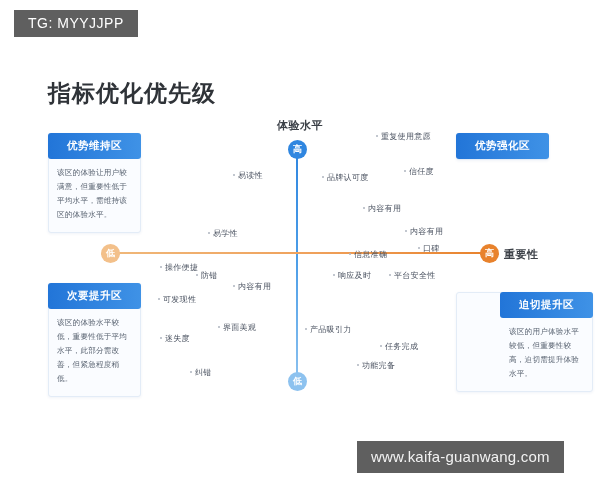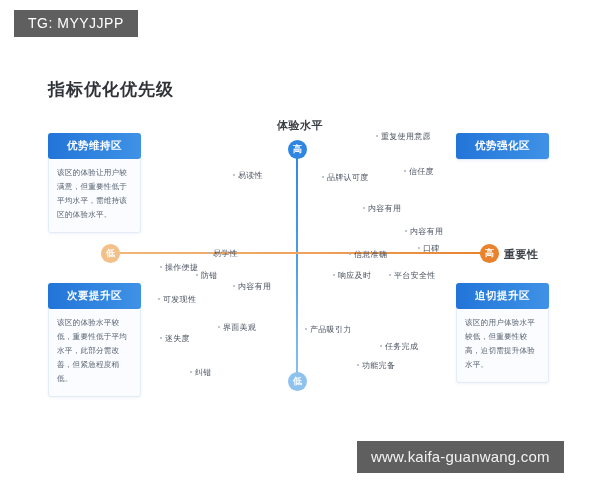--- a/index.html
+++ b/index.html
@@ -38,21 +38,21 @@
     padding: 8px 14px 9px 14px;
     line-height: 1;
     text-align: right;
   }
 
   
   .page-title {
     position: absolute;
     left: 48px;
     top: 78px;
-    font-size: 17px;
+    font-size: 23px;
     font-weight: bold;
     color: #2f3338;
     letter-spacing: 1px;
   }
 
   
   .chart {
     position: absolute;
     left: 0;
     top: 0;
@@ -128,21 +128,21 @@
   .card-body {
     font-size: 7.6px;
     line-height: 1.85;
     color: #5a6472;
     padding: 7px 8px 10px 8px;
     letter-spacing: .2px;
   }
   .card-tl { left: 48px;  top: 133px; }
   .card-tr { left: 456px; top: 133px; }
   .card-bl { left: 48px;  top: 283px; }
-  .card-br { left: 456px; top: 283px; }
+  .card-br { left: 456px; top: 292px; padding-left: 44px; }
 
   
   .pt {
     position: absolute;
     font-size: 8px;
     color: #4a5260;
     white-space: nowrap;
     letter-spacing: .3px;
   }
   .pt .dot {
@@ -188,21 +188,21 @@
     <div class="card-body">该区的体验水平较低，重要性低于平均水平，此部分需改善，但紧急程度稍低。</div>
   </div>
 
   <div class="card card-br">
     <div class="card-head">迫切提升区</div>
     <div class="card-body">该区的用户体验水平较低，但重要性较高，迫切需提升体验水平。</div>
   </div>
 
   <div id="points-layer">
       <div class="pt" style="left: 233px; top: 170px;"><span class="dot"></span><span>易读性</span></div>
-      <div class="pt" style="left: 208px; top: 248px;"><span class="dot"></span><span>易学性</span></div>
+      <div class="pt" style="left: 208px; top: 228px;"><span class="dot"></span><span>易学性</span></div>
       <div class="pt" style="left: 160px; top: 262px;"><span class="dot"></span><span>操作便捷</span></div>
       <div class="pt" style="left: 376px; top: 131px;"><span class="dot"></span><span>重复使用意愿</span></div>
       <div class="pt" style="left: 322px; top: 172px;"><span class="dot"></span><span>品牌认可度</span></div>
       <div class="pt" style="left: 404px; top: 166px;"><span class="dot"></span><span>信任度</span></div>
       <div class="pt" style="left: 363px; top: 203px;"><span class="dot"></span><span>内容有用</span></div>
       <div class="pt" style="left: 405px; top: 226px;"><span class="dot"></span><span>内容有用</span></div>
       <div class="pt" style="left: 418px; top: 243px;"><span class="dot"></span><span>口碑</span></div>
       <div class="pt" style="left: 349px; top: 249px;"><span class="dot"></span><span>信息准确</span></div>
       <div class="pt" style="left: 196px; top: 270px;"><span class="dot"></span><span>防错</span></div>
       <div class="pt" style="left: 233px; top: 281px;"><span class="dot"></span><span>内容有用</span></div>

